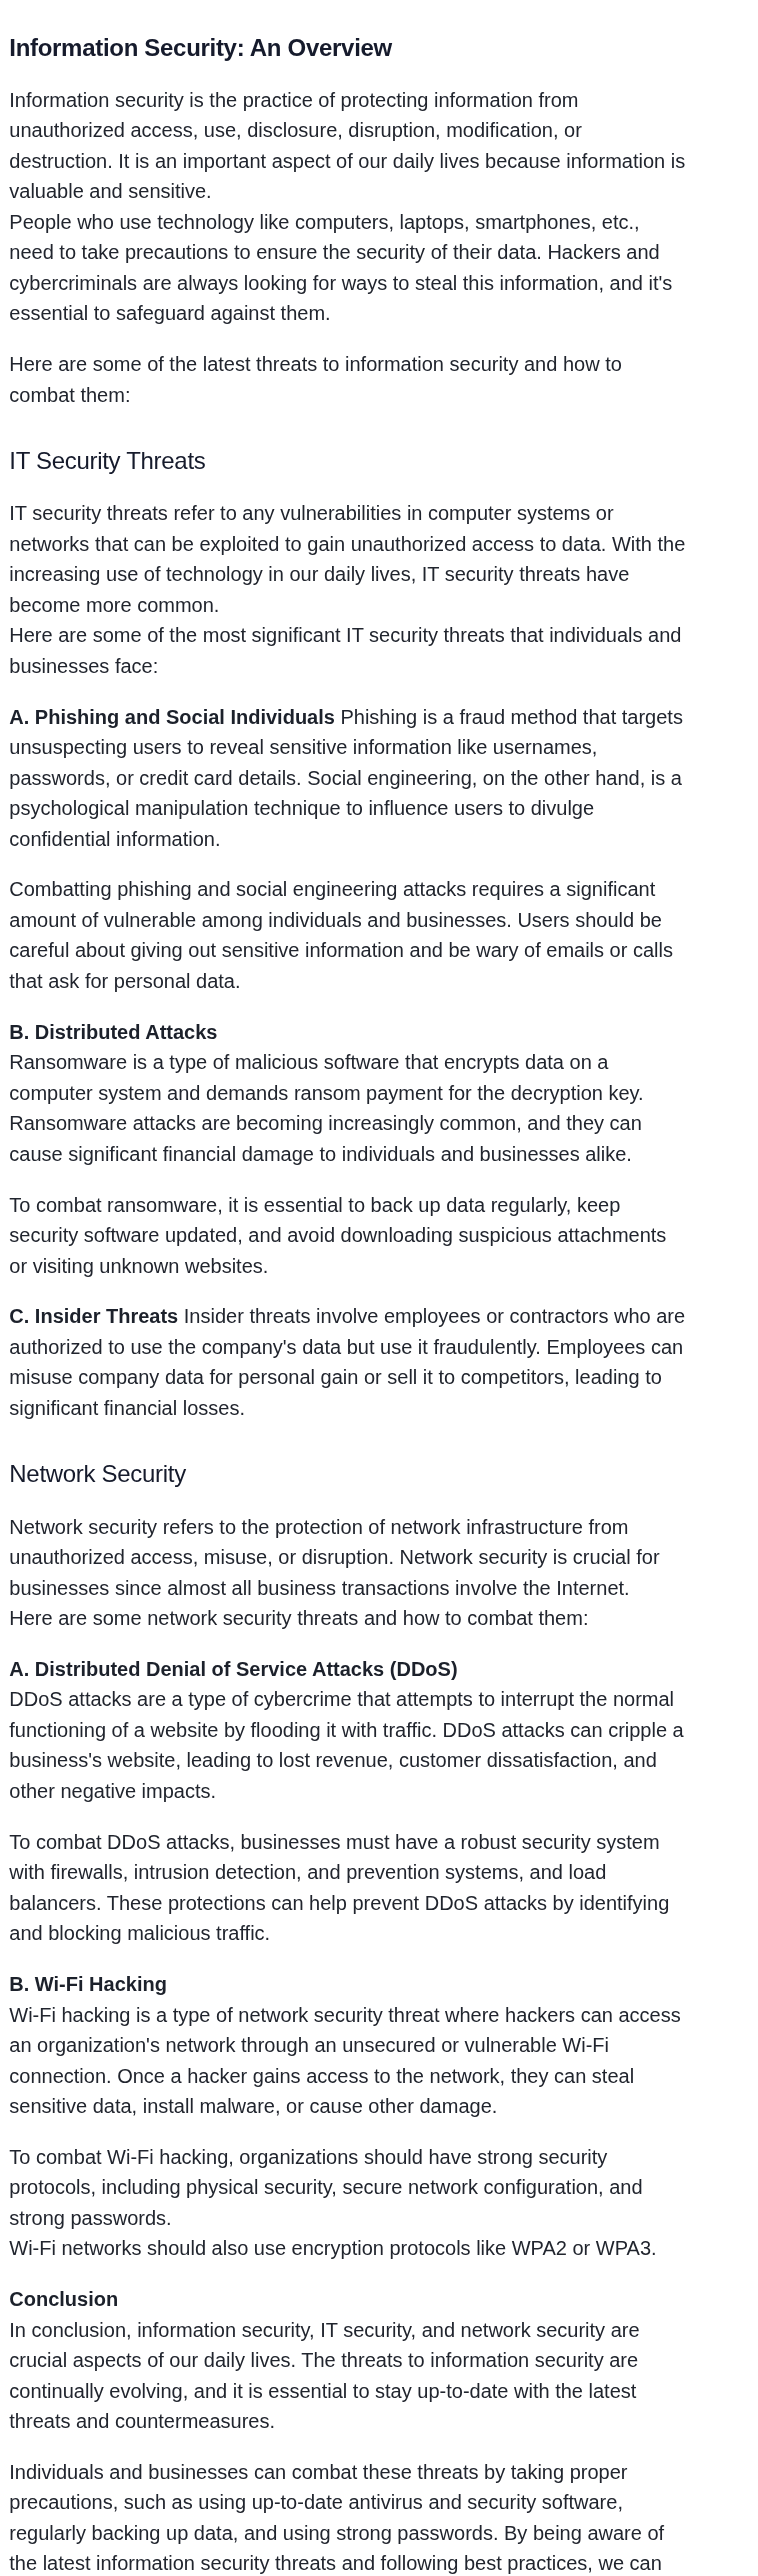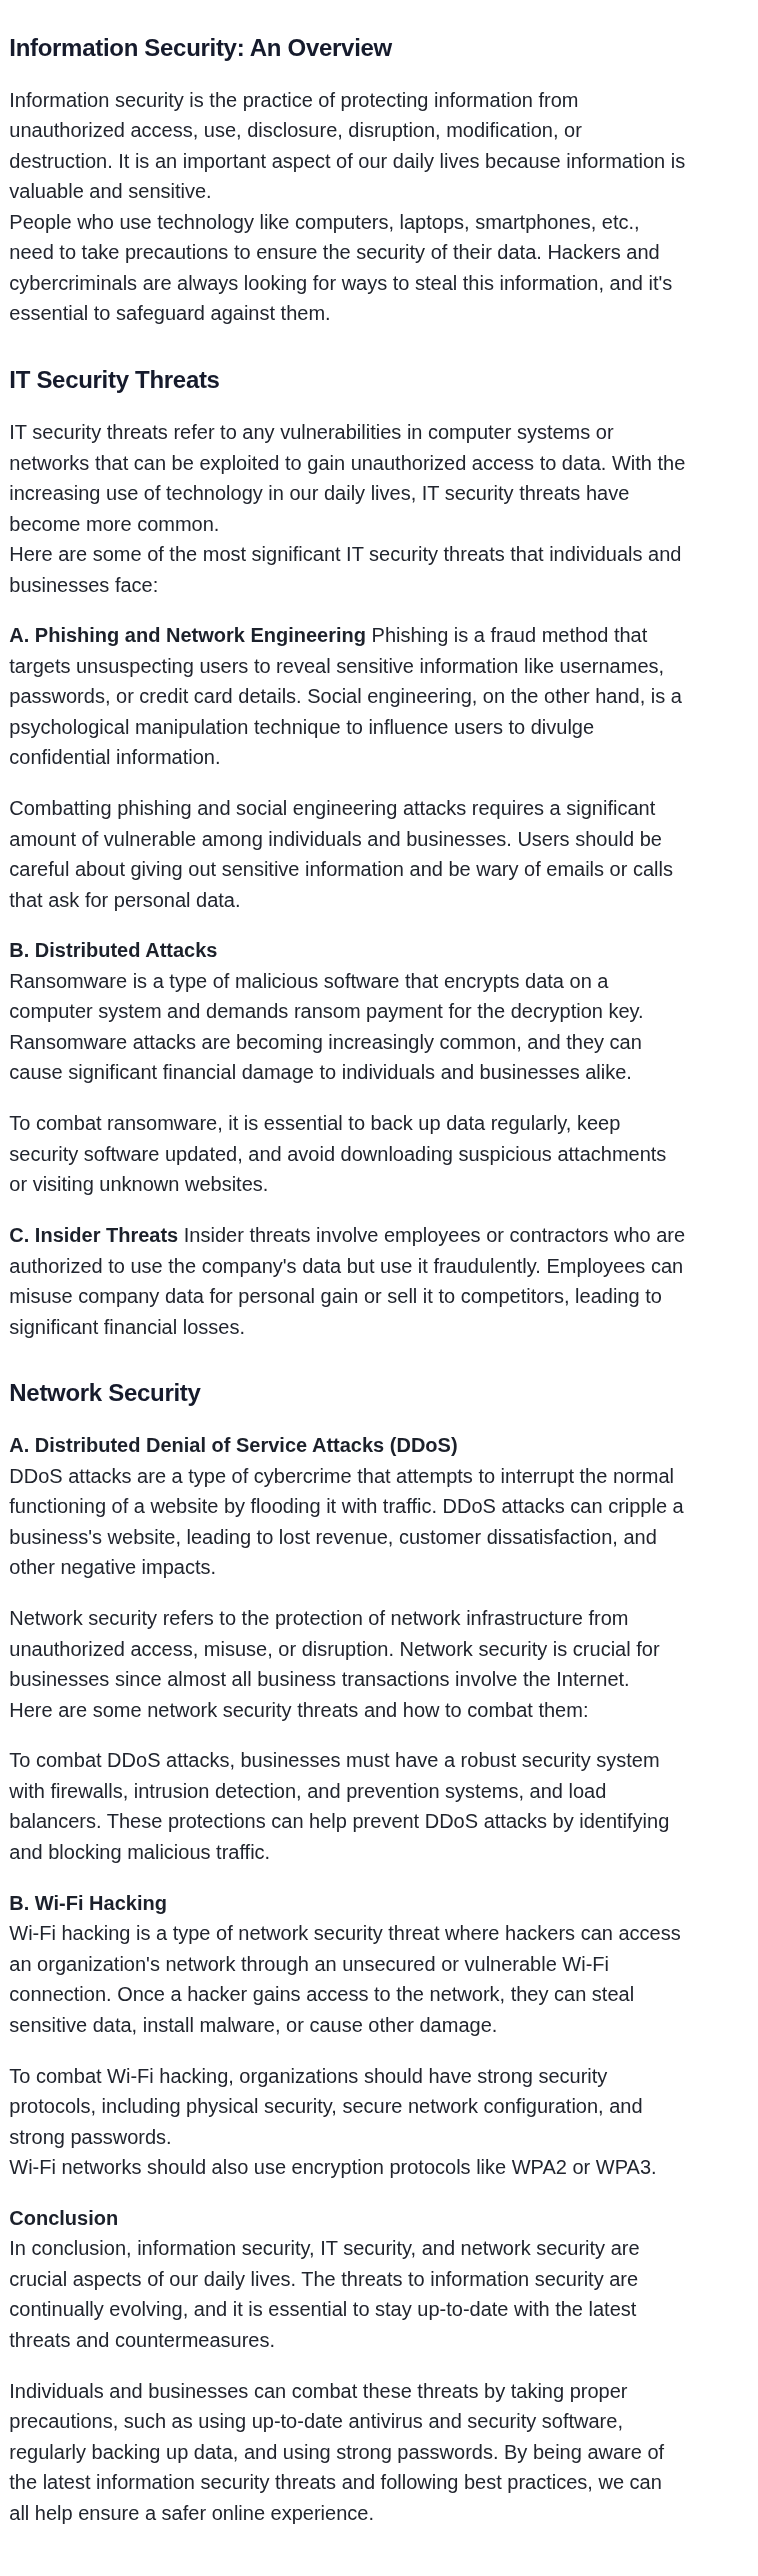--- a/index.html
+++ b/index.html
@@ -22,21 +22,21 @@
     font-size: 24px;
     line-height: 34px;
     font-weight: 700;
     letter-spacing: -0.3px;
     color: #161b2c;
     margin: 0 0 12px 0;
   }
   .doc h2 {
     font-size: 24px;
     line-height: 34px;
-    font-weight: 700;
+    font-weight: 400;
     letter-spacing: -0.3px;
     color: #161b2c;
     margin: 34px 0 12px 0;
   }
   .doc p {
     font-size: 20px;
     line-height: 30.5px;
     color: #21252e;
     margin: 20.3px 0;
     white-space: pre-line;
@@ -49,34 +49,35 @@
   }
 </style>
 </head>
 <body>
 
 <main class="doc">
   <article id="article">
       <h1>Information Security: An Overview</h1>
       <p>Information security is the practice of protecting information from unauthorized access, use, disclosure, disruption, modification, or destruction. It is an important aspect of our daily lives because information is valuable and sensitive.
 People who use technology like computers, laptops, smartphones, etc., need to take precautions to ensure the security of their data. Hackers and cybercriminals are always looking for ways to steal this information, and it's essential to safeguard against them.</p>
+      <p>Here are some of the latest threats to information security and how to combat them:</p>
       <h2>IT Security Threats</h2>
       <p>IT security threats refer to any vulnerabilities in computer systems or networks that can be exploited to gain unauthorized access to data. With the increasing use of technology in our daily lives, IT security threats have become more common.
 Here are some of the most significant IT security threats that individuals and businesses face:</p>
-      <p><strong>A. Phishing and Network Engineering</strong> Phishing is a fraud method that targets unsuspecting users to reveal sensitive information like usernames, passwords, or credit card details. Social engineering, on the other hand, is a psychological manipulation technique to influence users to divulge confidential information.</p>
+      <p><strong>A. Phishing and Social Individuals</strong> Phishing is a fraud method that targets unsuspecting users to reveal sensitive information like usernames, passwords, or credit card details. Social engineering, on the other hand, is a psychological manipulation technique to influence users to divulge confidential information.</p>
       <p>Combatting phishing and social engineering attacks requires a significant amount of vulnerable among individuals and businesses. Users should be careful about giving out sensitive information and be wary of emails or calls that ask for personal data.</p>
       <p><strong>B. Distributed Attacks</strong>
 Ransomware is a type of malicious software that encrypts data on a computer system and demands ransom payment for the decryption key. Ransomware attacks are becoming increasingly common, and they can cause significant financial damage to individuals and businesses alike.</p>
       <p>To combat ransomware, it is essential to back up data regularly, keep security software updated, and avoid downloading suspicious attachments or visiting unknown websites.</p>
       <p><strong>C. Insider Threats</strong> Insider threats involve employees or contractors who are authorized to use the company's data but use it fraudulently. Employees can misuse company data for personal gain or sell it to competitors, leading to significant financial losses.</p>
       <h2>Network Security</h2>
+      <p>Network security refers to the protection of network infrastructure from unauthorized access, misuse, or disruption. Network security is crucial for businesses since almost all business transactions involve the Internet.
+Here are some network security threats and how to combat them:</p>
       <p><strong>A. Distributed Denial of Service Attacks (DDoS)</strong>
 DDoS attacks are a type of cybercrime that attempts to interrupt the normal functioning of a website by flooding it with traffic. DDoS attacks can cripple a business's website, leading to lost revenue, customer dissatisfaction, and other negative impacts.</p>
-      <p>Network security refers to the protection of network infrastructure from unauthorized access, misuse, or disruption. Network security is crucial for businesses since almost all business transactions involve the Internet.
-Here are some network security threats and how to combat them:</p>
       <p>To combat DDoS attacks, businesses must have a robust security system with firewalls, intrusion detection, and prevention systems, and load balancers. These protections can help prevent DDoS attacks by identifying and blocking malicious traffic.</p>
       <p><strong>B. Wi-Fi Hacking</strong>
 Wi-Fi hacking is a type of network security threat where hackers can access an organization's network through an unsecured or vulnerable Wi-Fi connection. Once a hacker gains access to the network, they can steal sensitive data, install malware, or cause other damage.</p>
       <p>To combat Wi-Fi hacking, organizations should have strong security protocols, including physical security, secure network configuration, and strong passwords.
 Wi-Fi networks should also use encryption protocols like WPA2 or WPA3.</p>
       <p class="extra-top"><strong>Conclusion</strong>
 In conclusion, information security, IT security, and network security are crucial aspects of our daily lives. The threats to information security are continually evolving, and it is essential to stay up-to-date with the latest threats and countermeasures.</p>
       <p>Individuals and businesses can combat these threats by taking proper precautions, such as using up-to-date antivirus and security software, regularly backing up data, and using strong passwords. By being aware of the latest information security threats and following best practices, we can all help ensure a safer online experience.</p>
     </article>
 </main>

